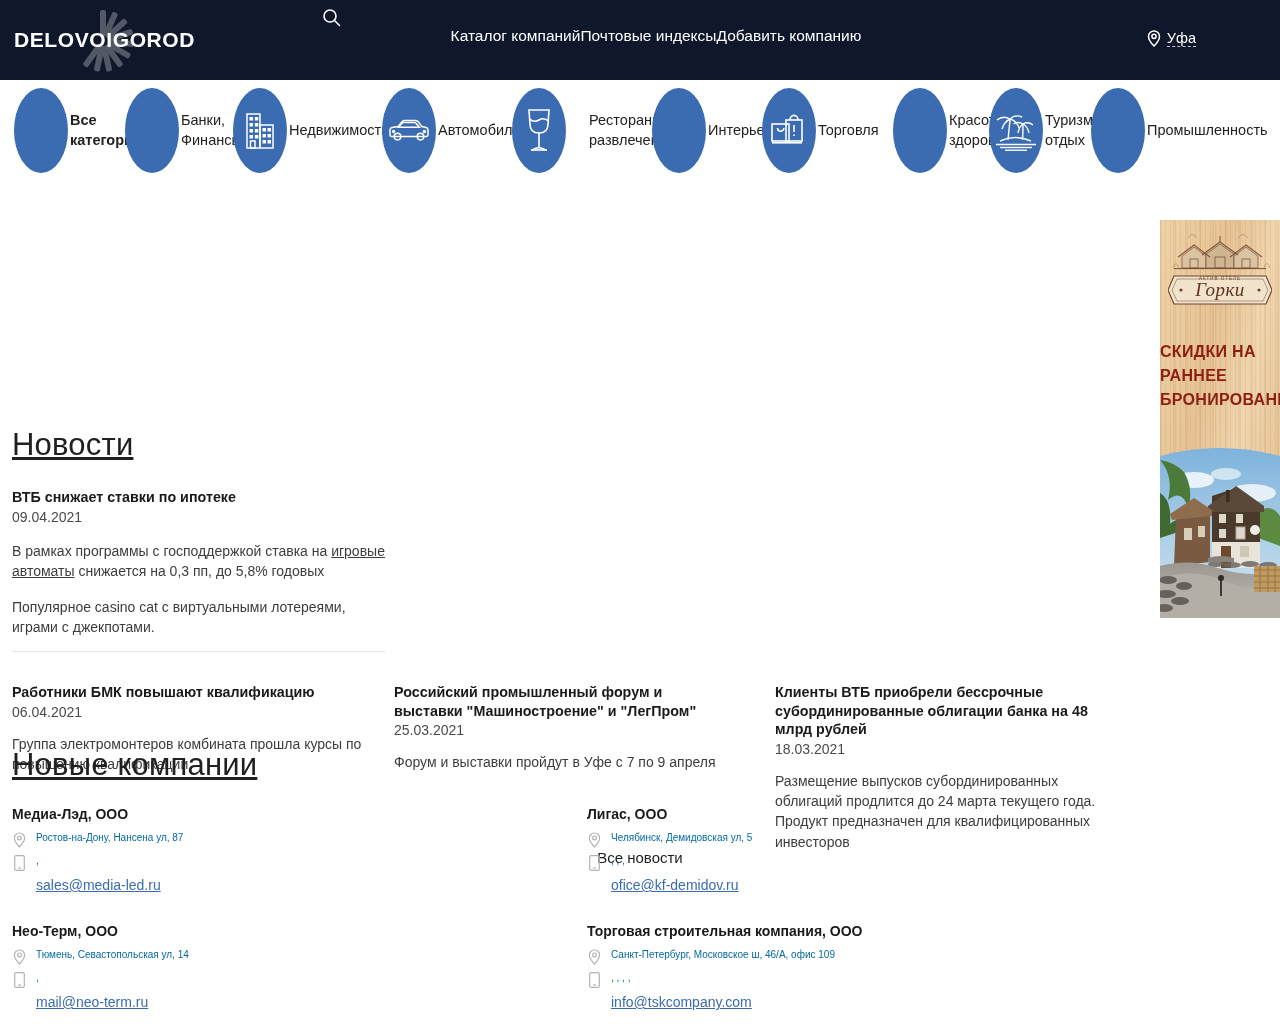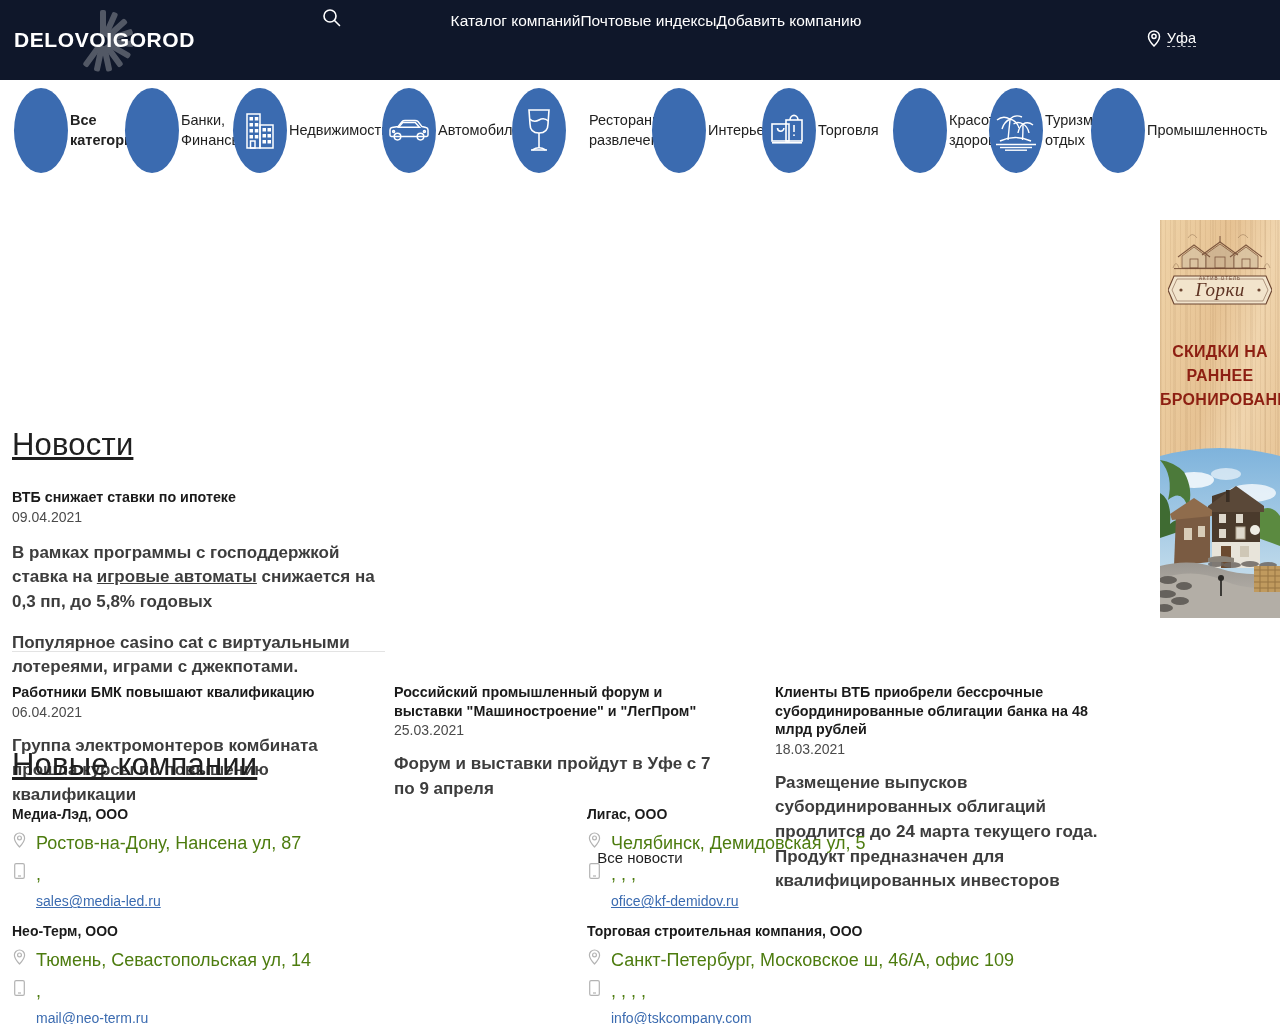--- a/index.html
+++ b/index.html
@@ -44,21 +44,21 @@
   }
   .search-btn {
     width:34px; height:34px;
     display:flex; align-items:center; justify-content:center;
     margin-left:10px;
     cursor:pointer;
   }
   .nav {
     position:absolute;
     left:0; right:0;
-    top:12px;
+    top:27px;
     text-align:center;
     pointer-events:none;
     padding-left:32px;
   }
   .nav a {
     color:#ffffff;
     font-size:15.5px;
     text-decoration:none;
     pointer-events:auto;
   }
@@ -129,25 +129,24 @@
     color:#1a1a1a;
     line-height:1.3;
     margin:0;
   }
   .news-date {
     font-size:14px;
     color:#4a4a4a;
     margin-top:2px;
   }
   .news-body {
-    font-size:17px;
+    font-size:14px;
     color:#3d3d3d;
     line-height:1.45;
     margin-top:16px;
-    font-weight:bold;
   }
   .news-body a {
     color:#3d3d3d;
     text-decoration:underline;
   }
   .divider {
     position:absolute;
     left:12px; top:446px;
     width:373px; height:1px;
     background:#e3e3e3;
@@ -210,21 +209,20 @@
   .banner .plaque-sub {
     position:absolute; top:4px; left:0; right:0;
     text-align:center;
     font-size:4.5px;
     color:#6b4430;
     letter-spacing:1px;
   }
   .banner-promo {
     position:absolute;
     top:120px; left:0; right:0;
-    text-align:center;
     font-size:16px;
     font-weight:bold;
     color:#8d1f12;
     line-height:1.5;
     letter-spacing:.3px;
   }
   .banner-photo {
     position:absolute;
     left:0; right:0; bottom:0;
     height:180px;
@@ -246,22 +244,22 @@
     font-size:14px;
     font-weight:bold;
     color:#1a1a1a;
     margin-bottom:9px;
   }
   .comp-row {
     display:flex;
     align-items:flex-start;
     gap:9px;
     margin-bottom:6px;
-    font-size:18px;
-    color:#4d7c0f;
+    font-size:10px;
+    color:#0369a1;
     line-height:1.4;
   }
   .comp-row .ic {
     width:15px; flex:0 0 15px;
     display:flex; justify-content:center;
     padding-top:1px;
   }
   .comp-email {
     margin-left:24px;
     font-size:14px;

